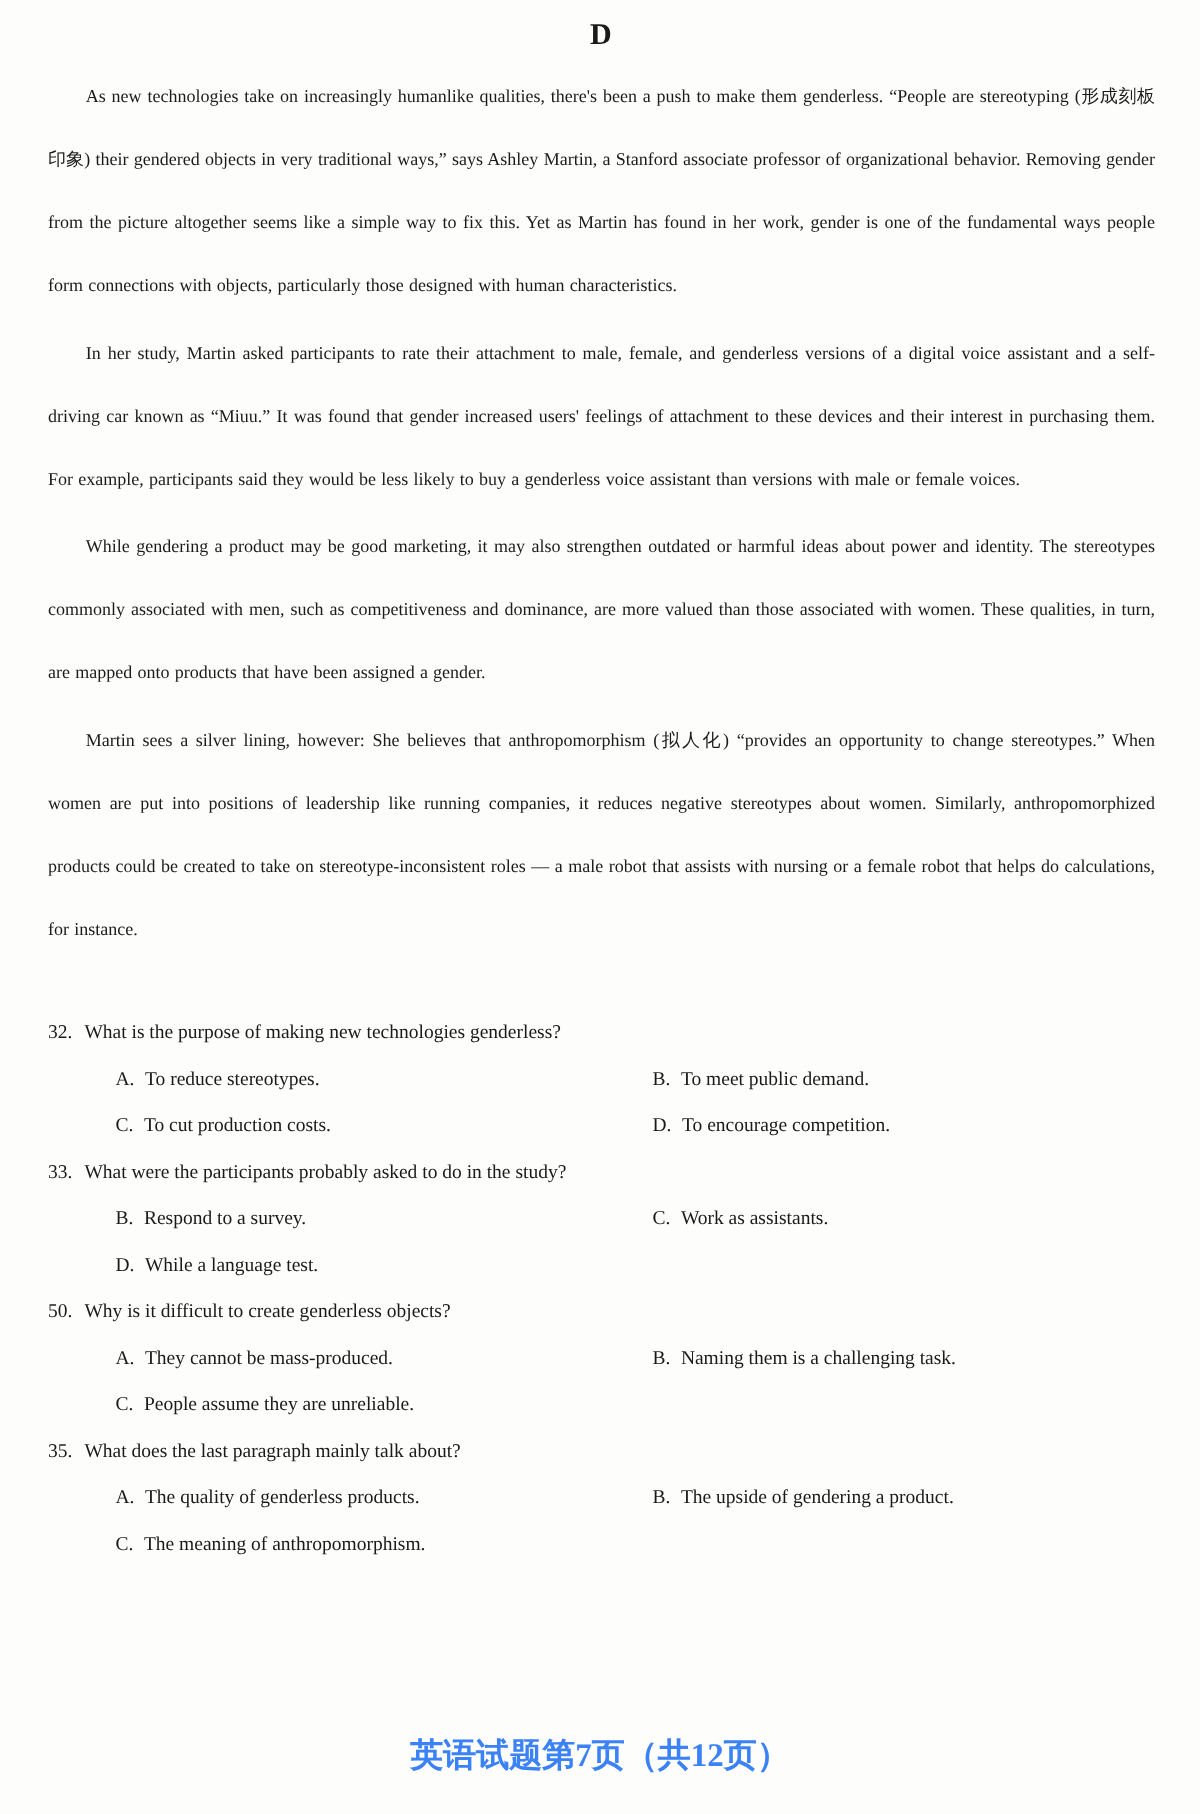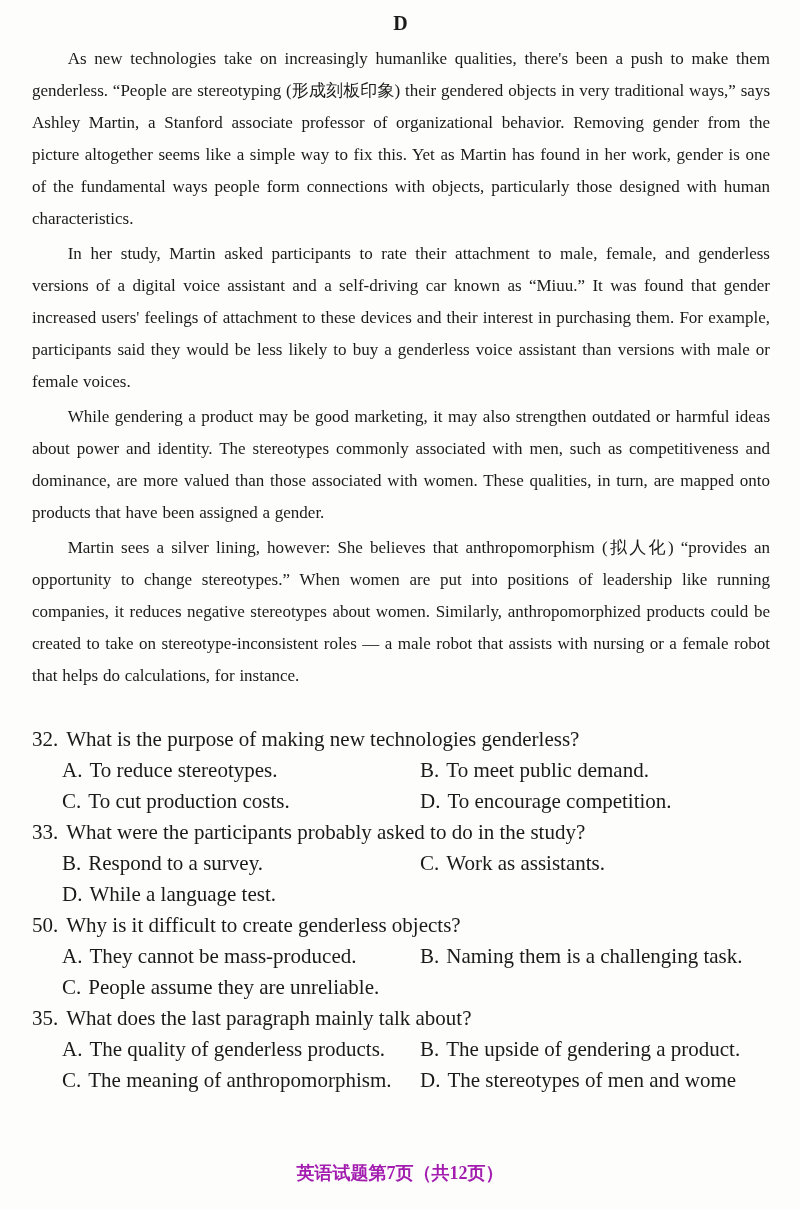--- a/index.html
+++ b/index.html
@@ -24,50 +24,50 @@
   }
   .section-label {
     text-align: center;
     font-size: 20px;
     font-weight: 700;
     letter-spacing: 1px;
     margin-bottom: 8px;
   }
   .passage p.para {
     margin: 0 0 3px 0;
-    font-size: 17px;
-    line-height: 32px;
+    font-size: 12px;
+    line-height: 42px;
     text-align: justify;
     text-indent: 2.1em;
     word-spacing: 0.5px;
   }
   .questions {
     margin-top: 32px;
-    font-size: 21px;
+    font-size: 13px;
     line-height: 31px;
   }
   .question { margin: 0; }
   .q-stem { }
   .q-num { margin-right: 8px; }
   .options {
     display: grid;
     grid-template-columns: 358px 1fr;
     padding-left: 30px;
   }
-  .option { white-space: nowrap; }
+  .option { white-space: nowrap; margin-left: 15px; }
   .opt-label { margin-right: 7px; }
   .footer {
     position: absolute;
     left: 0;
     right: 0;
     bottom: 24px;
     text-align: center;
-    font-size: 18px;
+    font-size: 22px;
     font-weight: 600;
-    color: #a21caf;
+    color: #3b82f6;
   }
 </style>
 </head>
 <body>
 
 <div class="page">
 
   <div class="section-label">D</div>
 
   <div class="passage">
@@ -114,21 +114,20 @@
     </div>
 
     <div class="question">
       <div class="q-stem">
         <span class="q-num">35.</span><span class="q-text">What does the last paragraph mainly talk about?</span>
       </div>
       <div class="options">
         <div class="option"><span class="opt-label">A.</span><span class="opt-text">The quality of genderless products.</span></div>
         <div class="option"><span class="opt-label">B.</span><span class="opt-text">The upside of gendering a product.</span></div>
         <div class="option"><span class="opt-label">C.</span><span class="opt-text">The meaning of anthropomorphism.</span></div>
-        <div class="option"><span class="opt-label">D.</span><span class="opt-text">The stereotypes of men and wome</span></div>
       </div>
     </div>
 
   </div>
 
   <div class="footer">英语试题第7页（共12页）</div>
 
 </div>
 
 </body></html>

